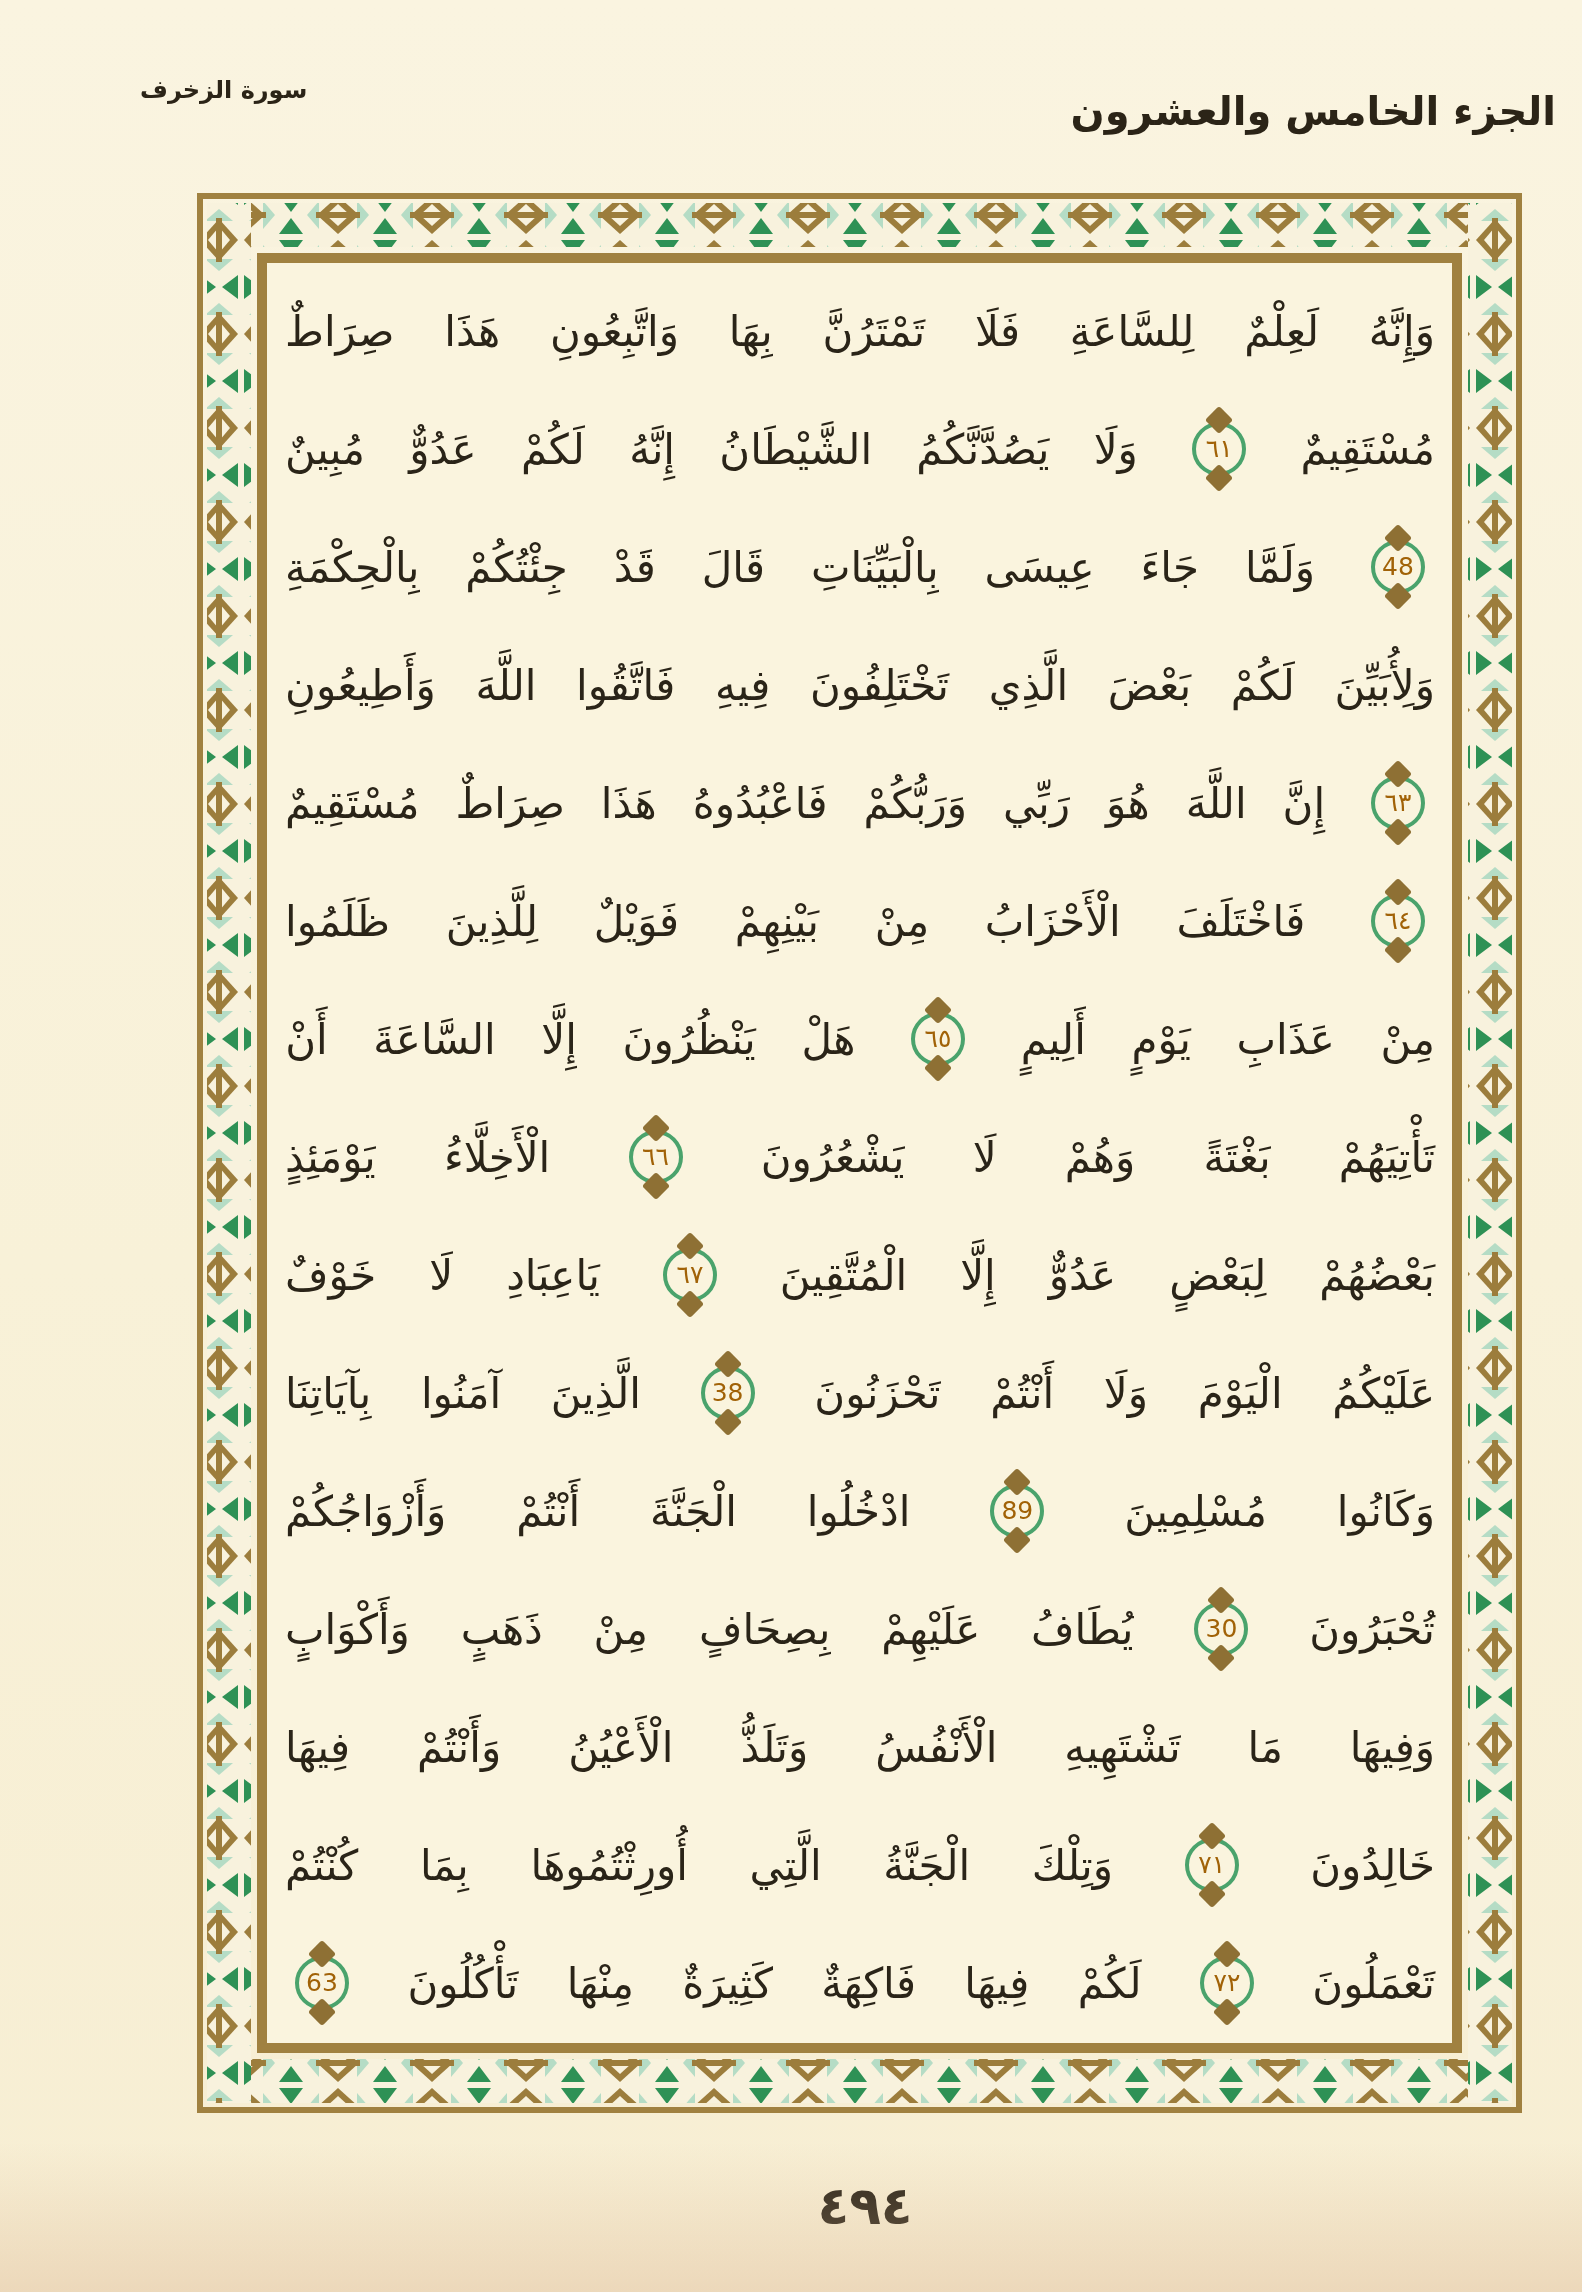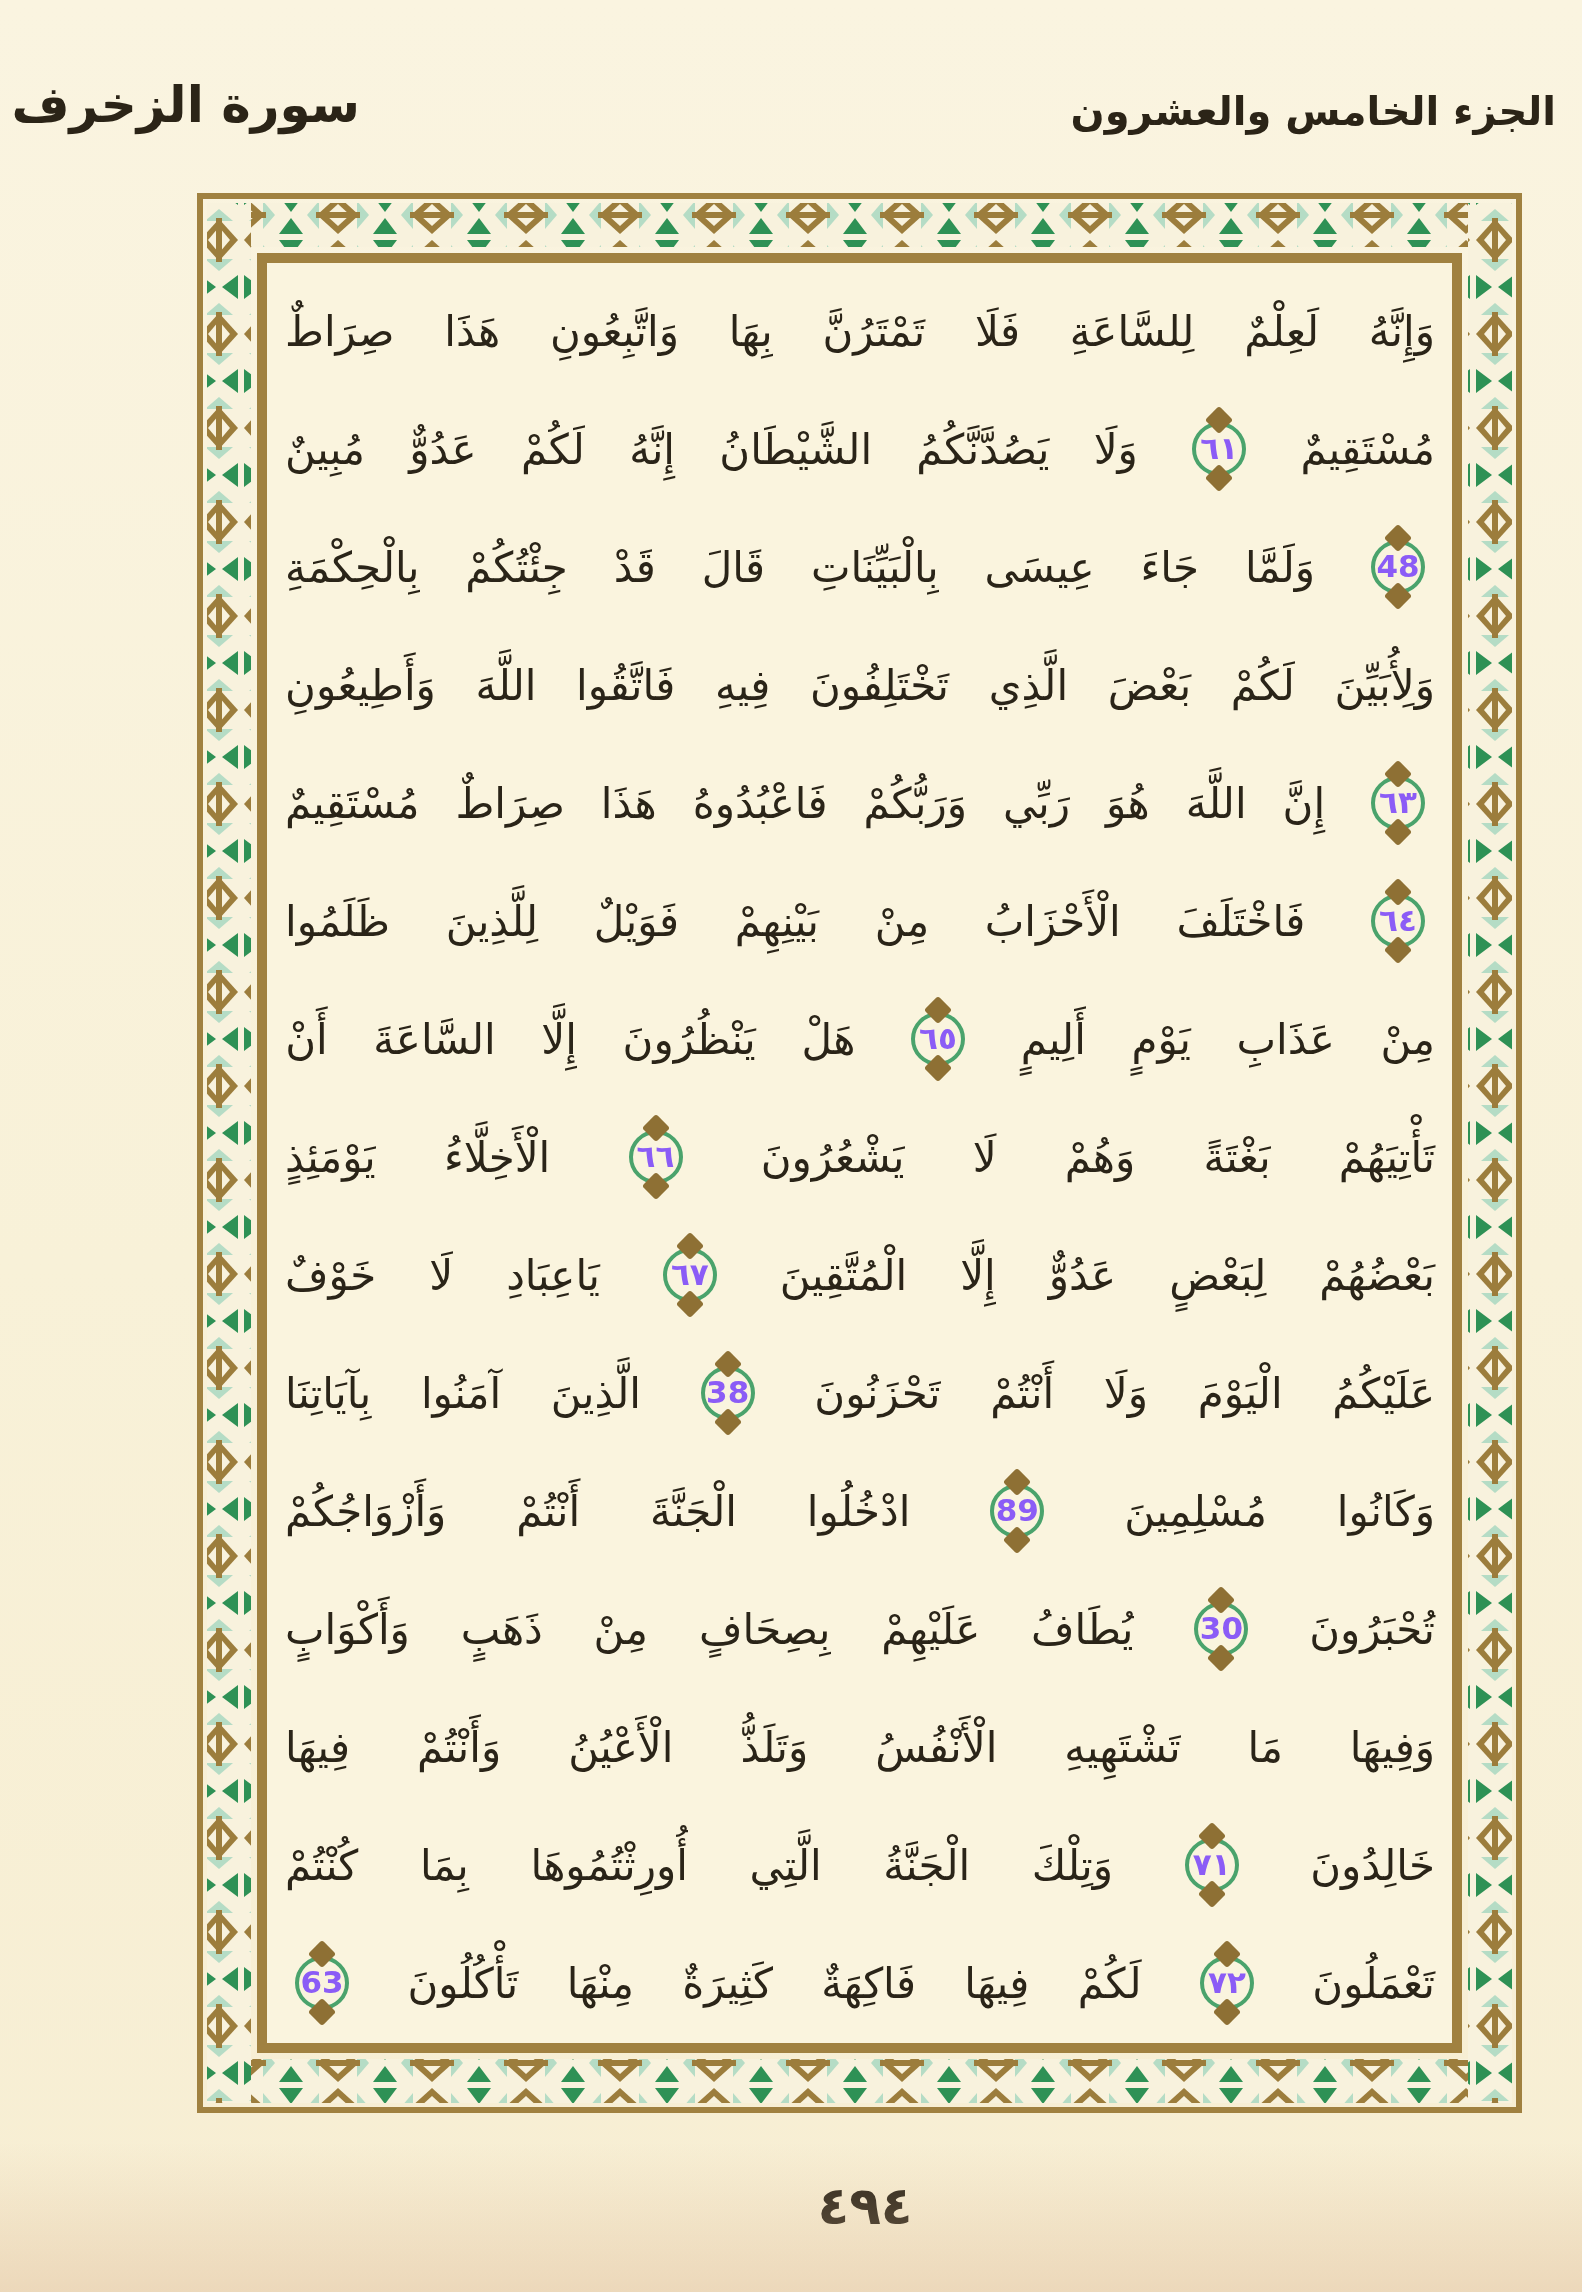--- a/index.html
+++ b/index.html
@@ -2,42 +2,42 @@
 <html lang="ar"><head>
 <meta charset="utf-8">
 <style>
   html,body{margin:0;padding:0}
   body{
     width:1582px;height:2292px;position:relative;overflow:hidden;
     background:linear-gradient(180deg,#faf4e0 0%,#f8f1d8 55%,#f7eed3 100%);
     font-family:"DejaVu Sans",sans-serif;
   }
   .hdr{position:absolute;color:#2b2417;font-weight:bold;direction:rtl;white-space:nowrap;letter-spacing:0;}
-  .surah{left:140px;top:76px;font-size:50px;width:220px;text-align:left;}
+  .surah{left:140px;top:76px;font-size:24px;width:220px;text-align:left;}
   .juz{right:26px;top:88px;font-size:40px;width:330px;text-align:center;}
   .frame{position:absolute;left:197px;top:193px;}
   .text-block{position:absolute;left:285px;top:272px;width:1150px;}
   .qline{
     display:flex;justify-content:space-between;align-items:center;
     direction:rtl;height:118px;font-size:42px;color:#2a2418;
   }
   .w{white-space:nowrap;flex:0 0 auto;}
   .vm{
     position:relative;flex:0 0 auto;width:54px;height:54px;box-sizing:border-box;
     border:4px solid #4aa36c;border-radius:50%;
     display:flex;align-items:center;justify-content:center;margin:0 10px;
     background:rgba(250,244,222,0.6);
   }
   .vm::before,.vm::after{
     content:"";position:absolute;left:50%;width:20px;height:20px;
     background:#8e7034;transform:translateX(-50%) rotate(45deg);border-radius:3px;
   }
   .vm::before{top:-16px}
   .vm::after{bottom:-16px}
-  .vmn{font-size:31px;line-height:1;color:#8b5cf6;font-weight:bold;padding-bottom:2px;}
+  .vmn{font-size:25px;line-height:1;color:#a16207;font-weight:normal;padding-bottom:2px;}
   .pagenum{
     position:absolute;left:865px;top:2176px;transform:translateX(-50%);
     font-size:52px;color:#2a2418;font-weight:bold;
   }
   .bottom-shade{
     position:absolute;left:0;right:0;bottom:0;height:150px;pointer-events:none;
     background:linear-gradient(180deg,rgba(223,186,153,0) 0%,rgba(220,183,149,0.40) 100%);
   }
 </style>
 </head>

